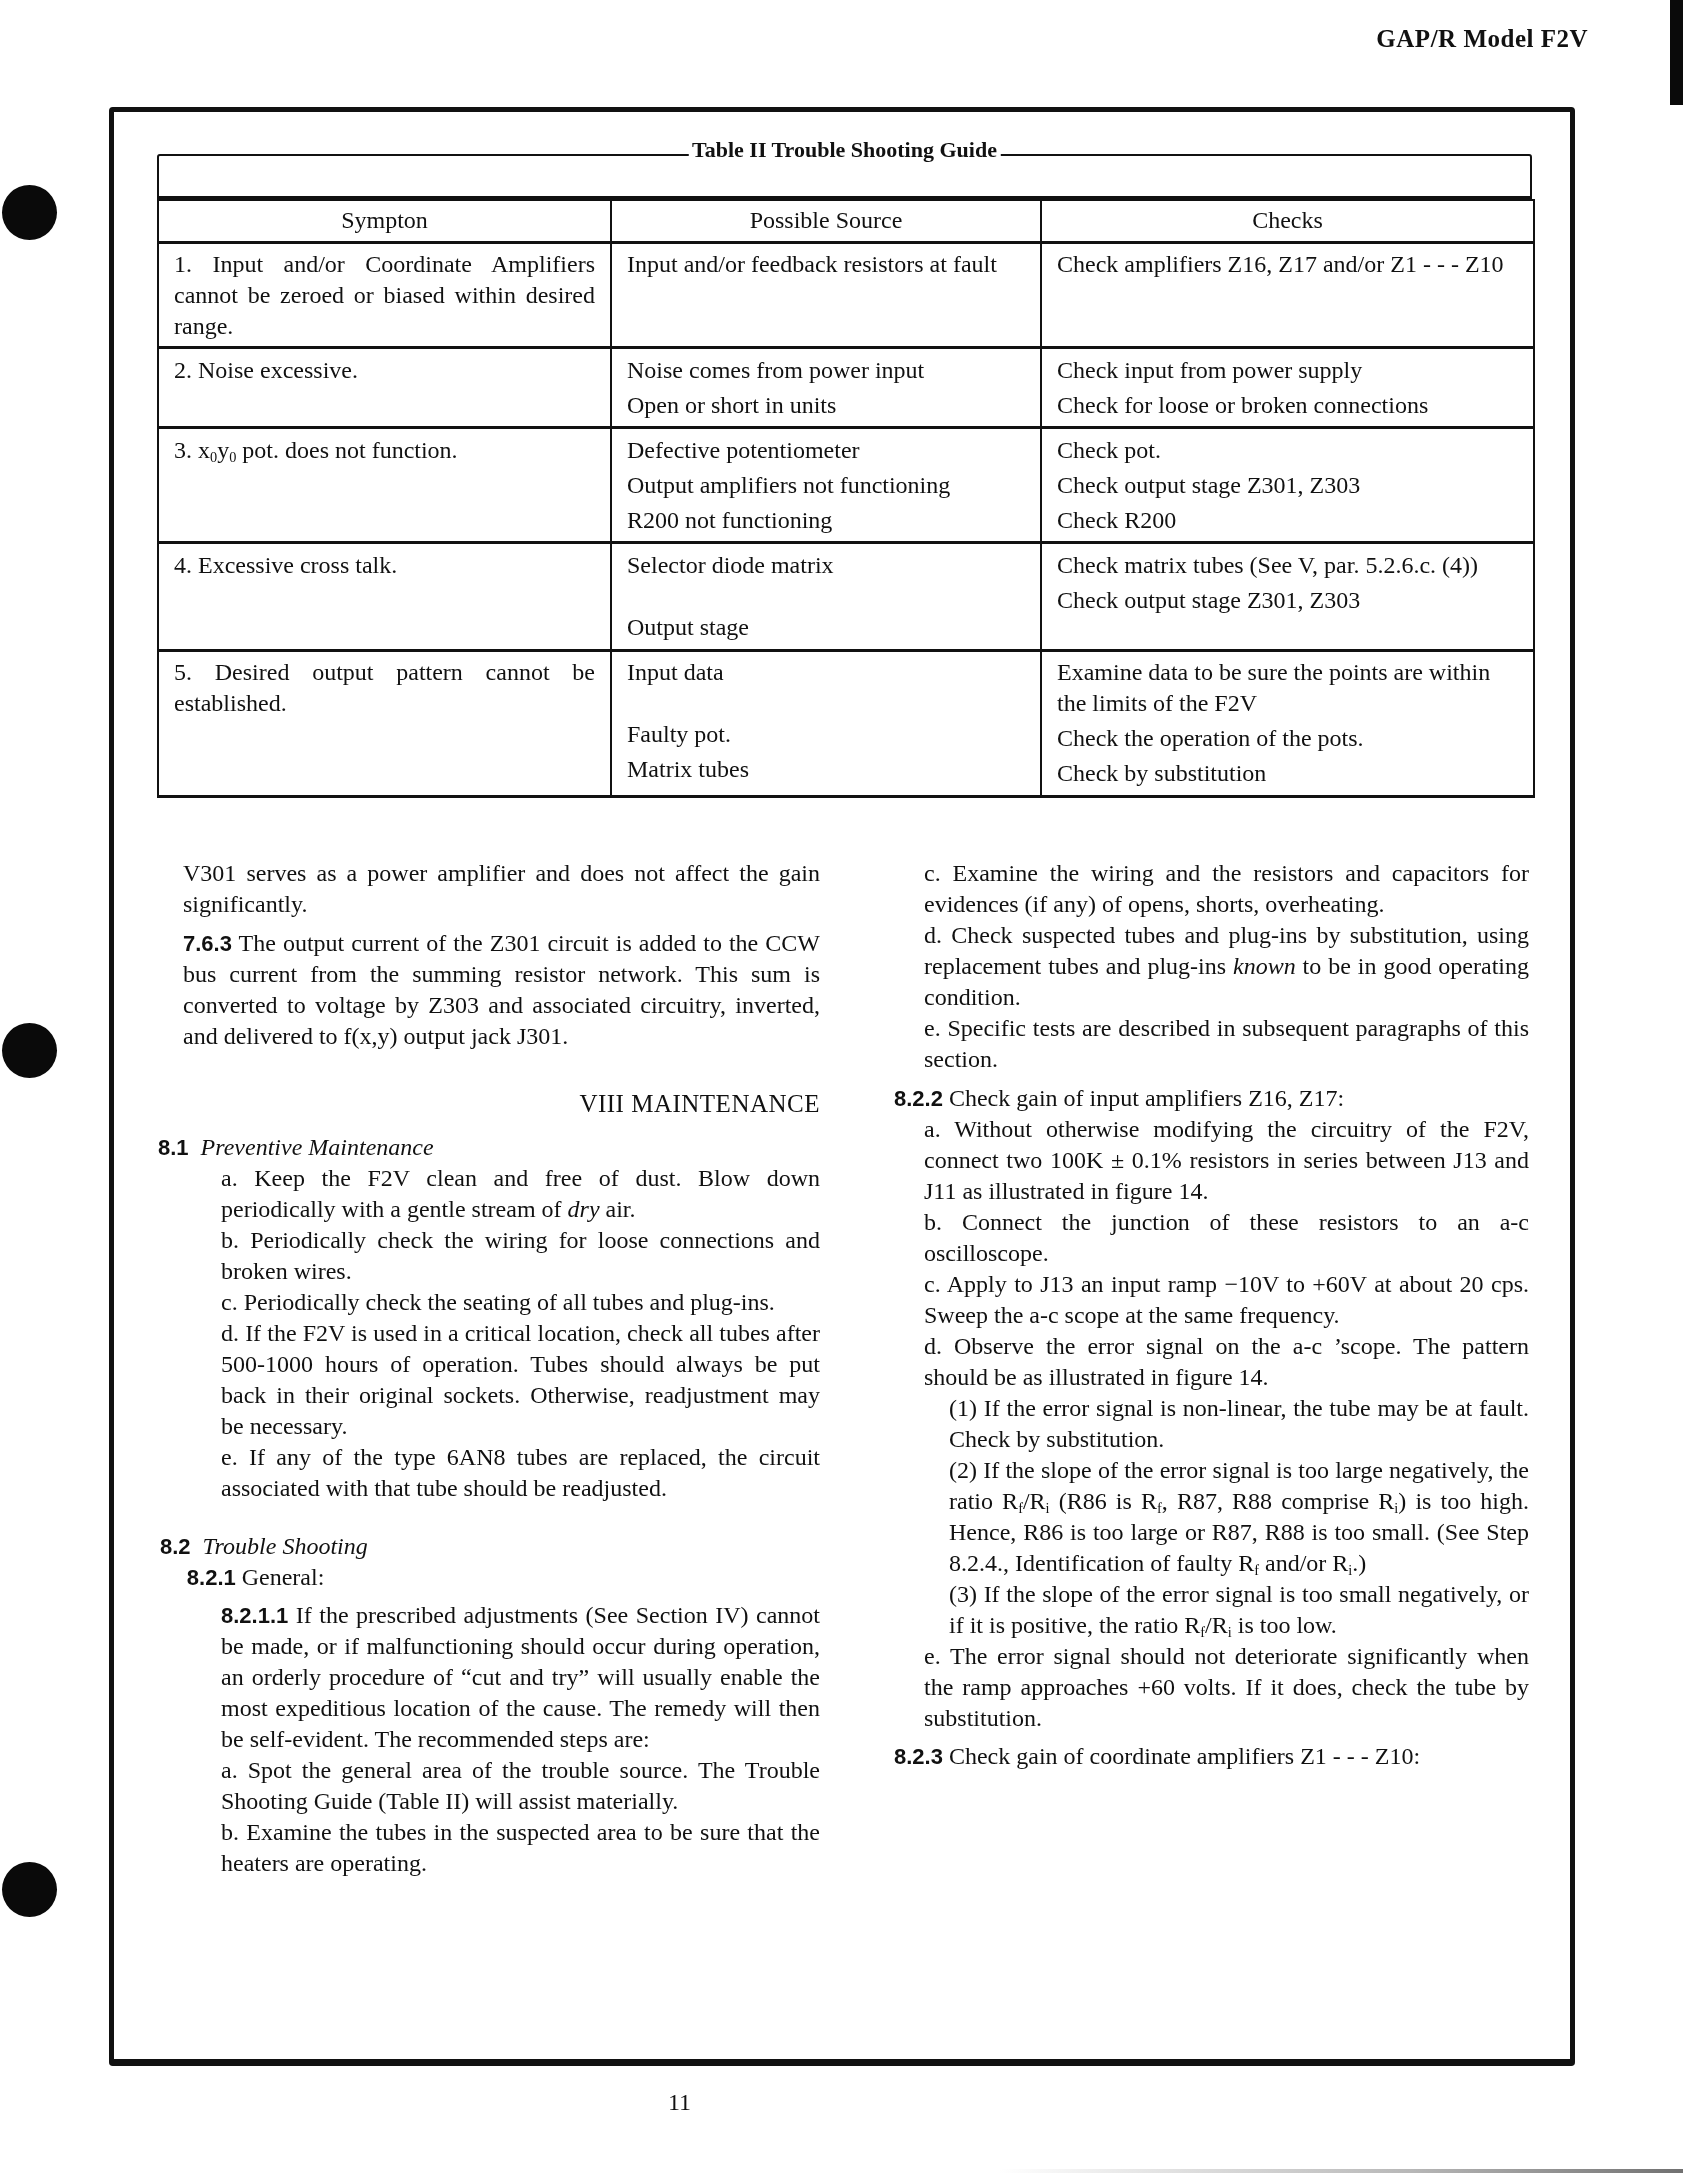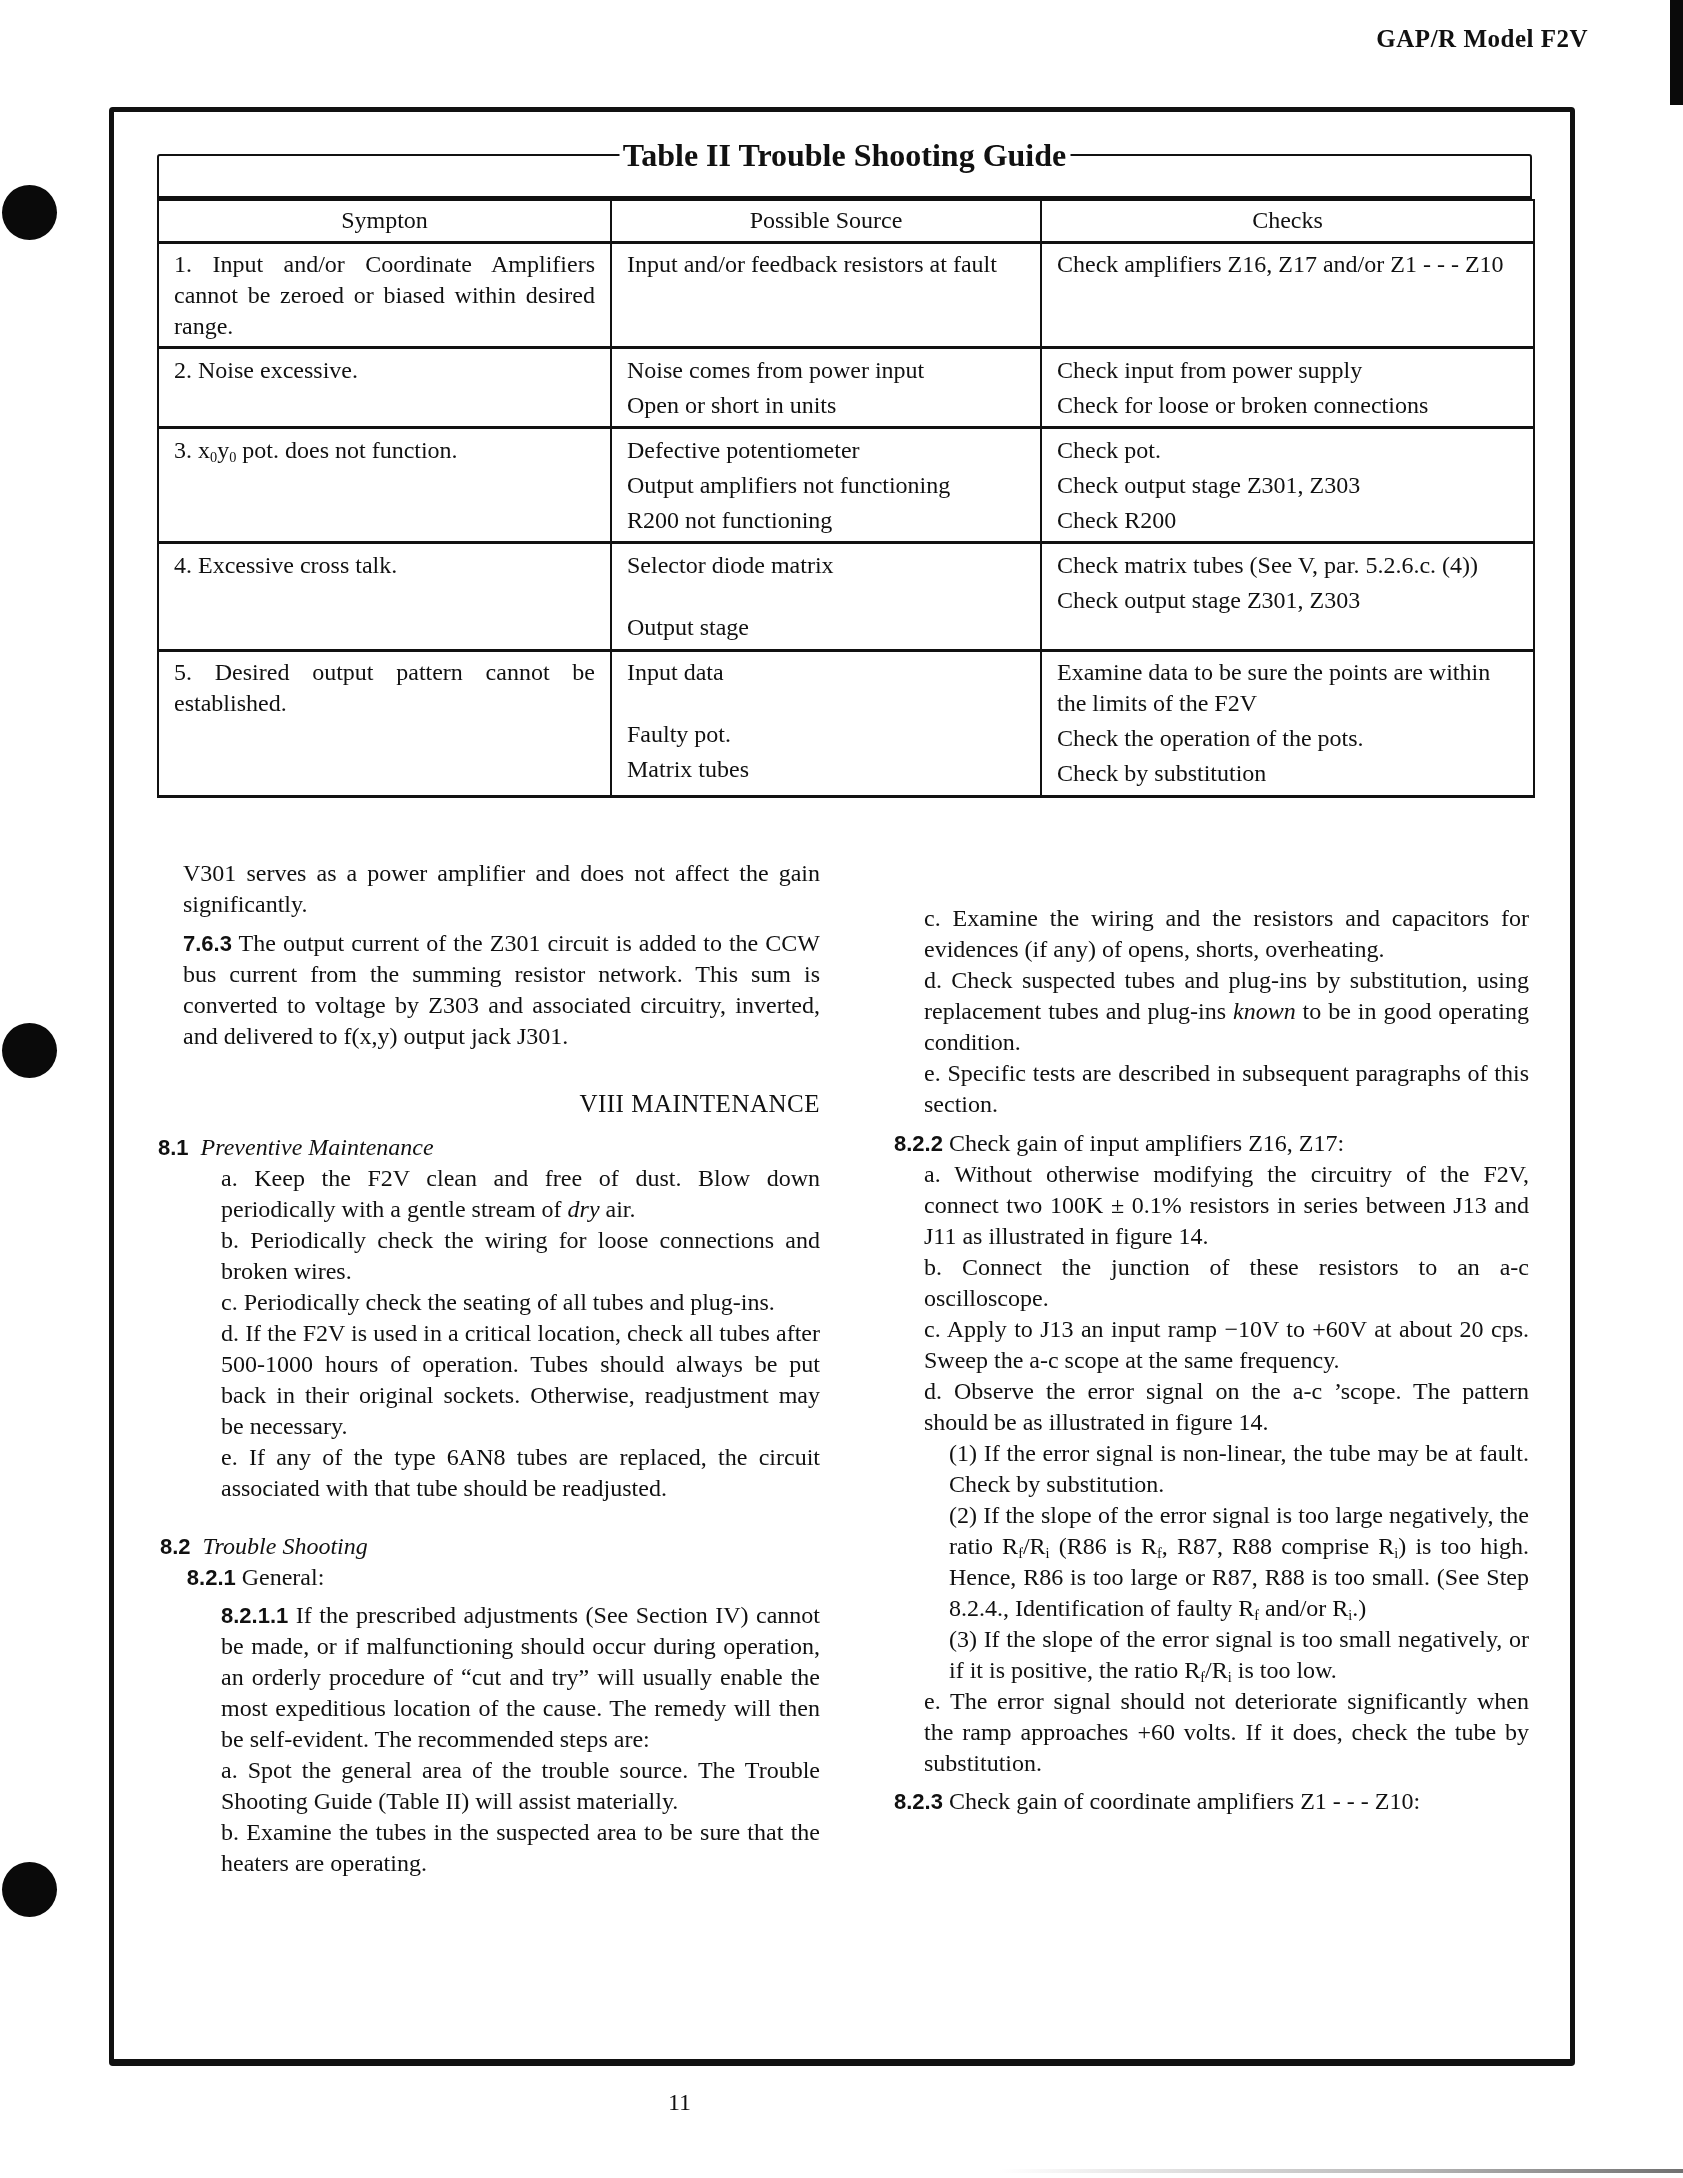--- a/index.html
+++ b/index.html
@@ -22,21 +22,21 @@
   
   .table-wrap {
     position: absolute; left: 157px; top: 154px; width: 1375px;
   }
   .table-title-row {
     position: relative; height: 40px; border: 2.9px solid #111; border-bottom: 3.8px solid #111;
     border-radius: 2.9px 2.9px 0 0;
   }
   .table-title {
     position: absolute; top: -19px; left: 50%; transform: translateX(-50%);
-    background: #fff; padding: 0 3.8px; font-size: 32px; font-weight: bold; white-space: nowrap;
+    background: #fff; padding: 0 3.8px; font-size: 22px; font-weight: bold; white-space: nowrap;
   }
   table.tsg {
     width: 100%; border-collapse: collapse; table-layout: fixed; font-size: 24px;
   }
   table.tsg th, table.tsg td {
     border: 2.9px solid #111; vertical-align: top; padding: 5.7px 15px 5.7px 15px;
     line-height: 31px;
   }
   table.tsg tr { border-bottom: 3.8px solid #111; margin-left: 26px; }
   table.tsg th { font-weight: normal; text-align: center; height: 32px; padding: 3.8px 9.5px; }
@@ -47,21 +47,21 @@
   .cell-line + .cell-line { margin-top: 3.8px; }
   .gap { display: block; height: 31px; }
   .just { text-align: justify; }
 
   
   .col {
     position: absolute; top: 858px; width: 666px;
     font-size: 24px; line-height: 31px; text-align: justify;
   }
   .col-left { left: 183px; width: 637px; }
-  .col-right { left: 894px; width: 635px; margin-top: 45px; }
+  .col-right { left: 894px; width: 635px; }
   .col p { margin: 0; }
   .num { font-family: "Liberation Sans", "DejaVu Sans", sans-serif; font-weight: bold; font-size: 22px; }
   .mt { margin-top: 7.6px !important; }
   .ind1 { padding-left: 42px; }
   .sec-head {
     text-align: right; font-size: 25px; letter-spacing: 0.5px; margin: 36px 0 13.3px 0 !important;
   }
   .sub-head { margin-left: -25px !important; }
   .note-box {
     position: relative; border: 2.9px solid #111; margin: 17px -9.5px 5.7px -19px; padding: 9.5px 13.3px 5.7px 13.3px;

